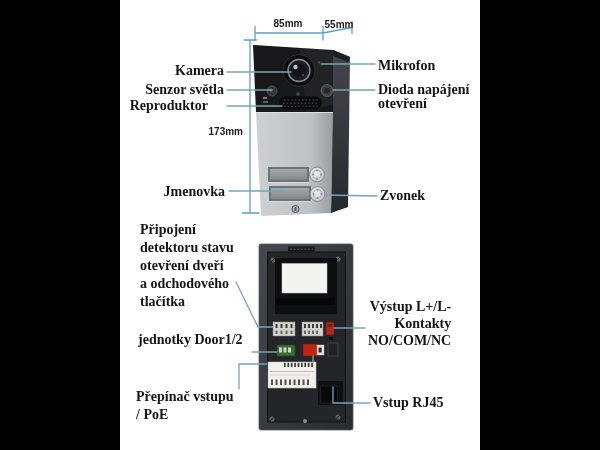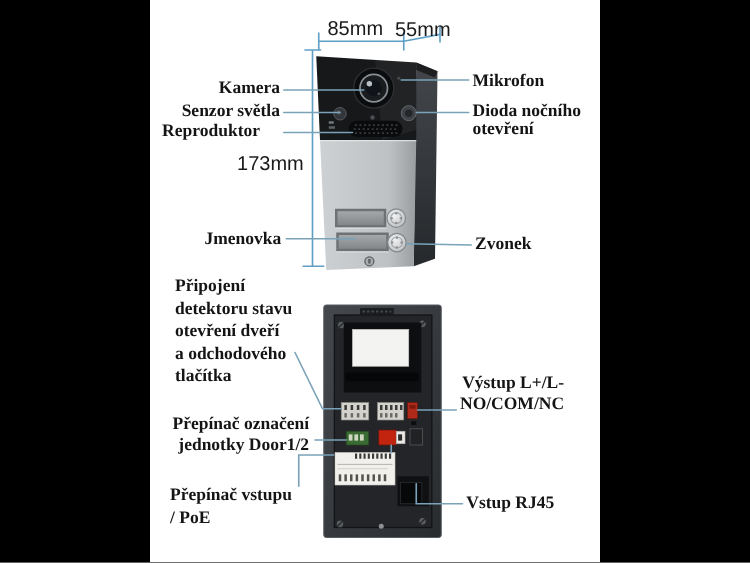--- a/index.html
+++ b/index.html
@@ -6,22 +6,22 @@
   .stage{position:relative;width:600px;height:450px;background:#fff;overflow:hidden;
          font-family:"Liberation Serif","DejaVu Serif",serif;}
   .bar{position:absolute;top:0;height:450px;background:#000;z-index:9;}
   .bar.left{left:0;width:120px;}
   .bar.right{left:480px;width:120px;}
   .lbl{position:absolute;font-weight:bold;font-size:14px;color:#141414;
        line-height:16px;white-space:nowrap;z-index:6;}
   .ra{}
   .block{line-height:18px;}
   .block17{line-height:17px;text-align:right;}
-  .dim{font-family:"Liberation Sans","DejaVu Sans",sans-serif;font-size:16px;
-       font-weight:normal;color:#1a1a1a;}
+  .dim{font-family:"Liberation Sans","DejaVu Sans",sans-serif;font-size:10px;
+       font-weight:bold;color:#1a1a1a;text-align:center;}
   svg.overlay{position:absolute;left:0;top:0;width:600px;height:450px;z-index:5;pointer-events:none;}
   svg.dev{position:absolute;z-index:2;}
 </style>
 </head>
 <body>
 
 <div class="stage">
 
   <svg class="dev" style="left:250px;top:38px;width:105px;height:182px" viewBox="250 38 105 182">
     <defs>
@@ -256,40 +256,40 @@
 
   <div class="lbl dim" style="left:262px;top:16px;width:52px">85mm</div>
   <div class="lbl dim" style="left:316px;top:17px;width:46px">55mm</div>
   <div class="lbl dim" style="right:357px;top:124px">173mm</div>
 
   <div class="lbl ra" style="right:376px;top:63px">Kamera</div>
   <div class="lbl ra" style="right:376px;top:82px">Senzor světla</div>
   <div class="lbl ra" style="right:392px;top:98px">Reproduktor</div>
   <div class="lbl ra" style="right:375px;top:184px">Jmenovka</div>
   <div class="lbl" style="left:378px;top:58px">Mikrofon</div>
-  <div class="lbl" style="left:378px;top:82px">Dioda nočního</div>
+  <div class="lbl" style="left:378px;top:82px">Dioda napájení</div>
   <div class="lbl" style="left:378px;top:96px">otevření</div>
   <div class="lbl" style="left:380px;top:188px">Zvonek</div>
 
   <div class="lbl block" style="left:140px;top:221px">
     <div>Připojení</div>
     <div>detektoru stavu</div>
     <div>otevření dveří</div>
     <div>a odchodového</div>
     <div>tlačítka</div>
   </div>
   <div class="lbl block17" style="left:138px;top:331px">
-    <div>Přepínač označení</div>
     <div>jednotky Door1/2</div>
   </div>
   <div class="lbl block" style="left:136px;top:388px">
     <div>Přepínač vstupu</div>
     <div>/ PoE</div>
   </div>
   <div class="lbl block17" style="left:368px;top:298px">
     <div>Výstup L+/L-</div>
+    <div>Kontakty</div>
     <div>NO/COM/NC</div>
   </div>
   <div class="lbl" style="left:373px;top:395px">Vstup RJ45</div>
 
   <div class="bar left"></div>
   <div class="bar right"></div>
 </div>
 
 </body></html>

